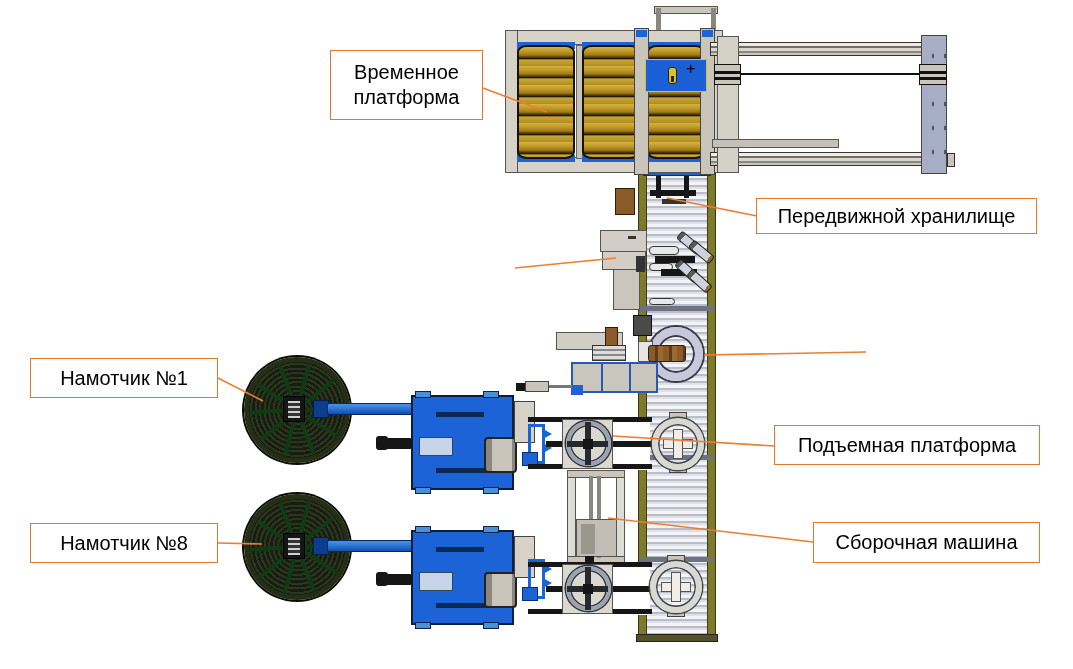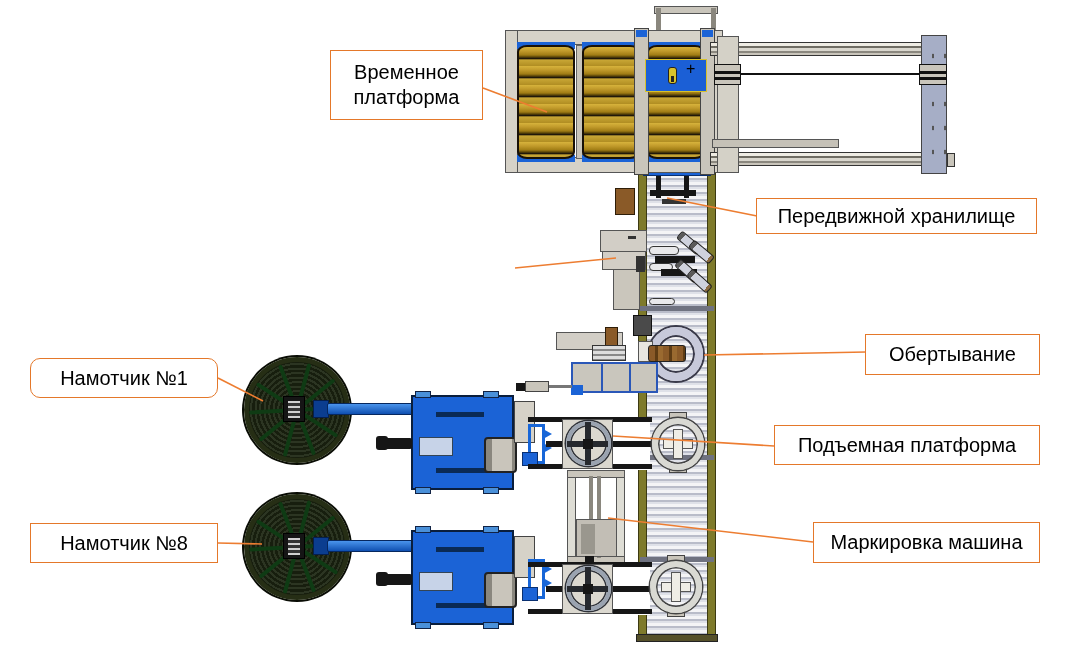--- a/index.html
+++ b/index.html
@@ -238,19 +238,18 @@
     <line x1="515" y1="268" x2="616" y2="258" stroke="#ED7D31" stroke-width="1.6"></line>
     <line x1="866" y1="352" x2="704" y2="355" stroke="#ED7D31" stroke-width="1.6"></line>
     <line x1="774" y1="446" x2="613" y2="436" stroke="#ED7D31" stroke-width="1.6"></line>
     <line x1="813" y1="542" x2="608" y2="518" stroke="#ED7D31" stroke-width="1.6"></line>
     <line x1="218" y1="378" x2="263" y2="401" stroke="#ED7D31" stroke-width="1.6"></line>
     <line x1="218" y1="543" x2="262" y2="544" stroke="#ED7D31" stroke-width="1.6"></line>
   </svg>
 
   <div class="lbl" style="left:330px;top:50px;width:153px;height:70px;">Временное платформа</div>
   <div class="lbl" style="left:756px;top:198px;width:281px;height:36px;">Передвижной хранилище</div>
-  <div class="lbl" style="left:865px;top:334px;width:175px;height:41px;">Обертывание</div>
   <div class="lbl" style="left:774px;top:425px;width:266px;height:40px;">Подъемная платформа</div>
-  <div class="lbl" style="left:813px;top:522px;width:227px;height:41px;">Маркировка машина</div>
-  <div class="lbl" style="left:30px;top:358px;width:188px;height:40px;border-radius:10px;">Намотчик №1</div>
+  <div class="lbl" style="left:813px;top:522px;width:227px;height:41px;">Сборочная машина</div>
+  <div class="lbl" style="left:30px;top:358px;width:188px;height:40px;">Намотчик №1</div>
   <div class="lbl" style="left:30px;top:523px;width:188px;height:40px;">Намотчик №8</div>
 
 </div>
 
 </body></html>

